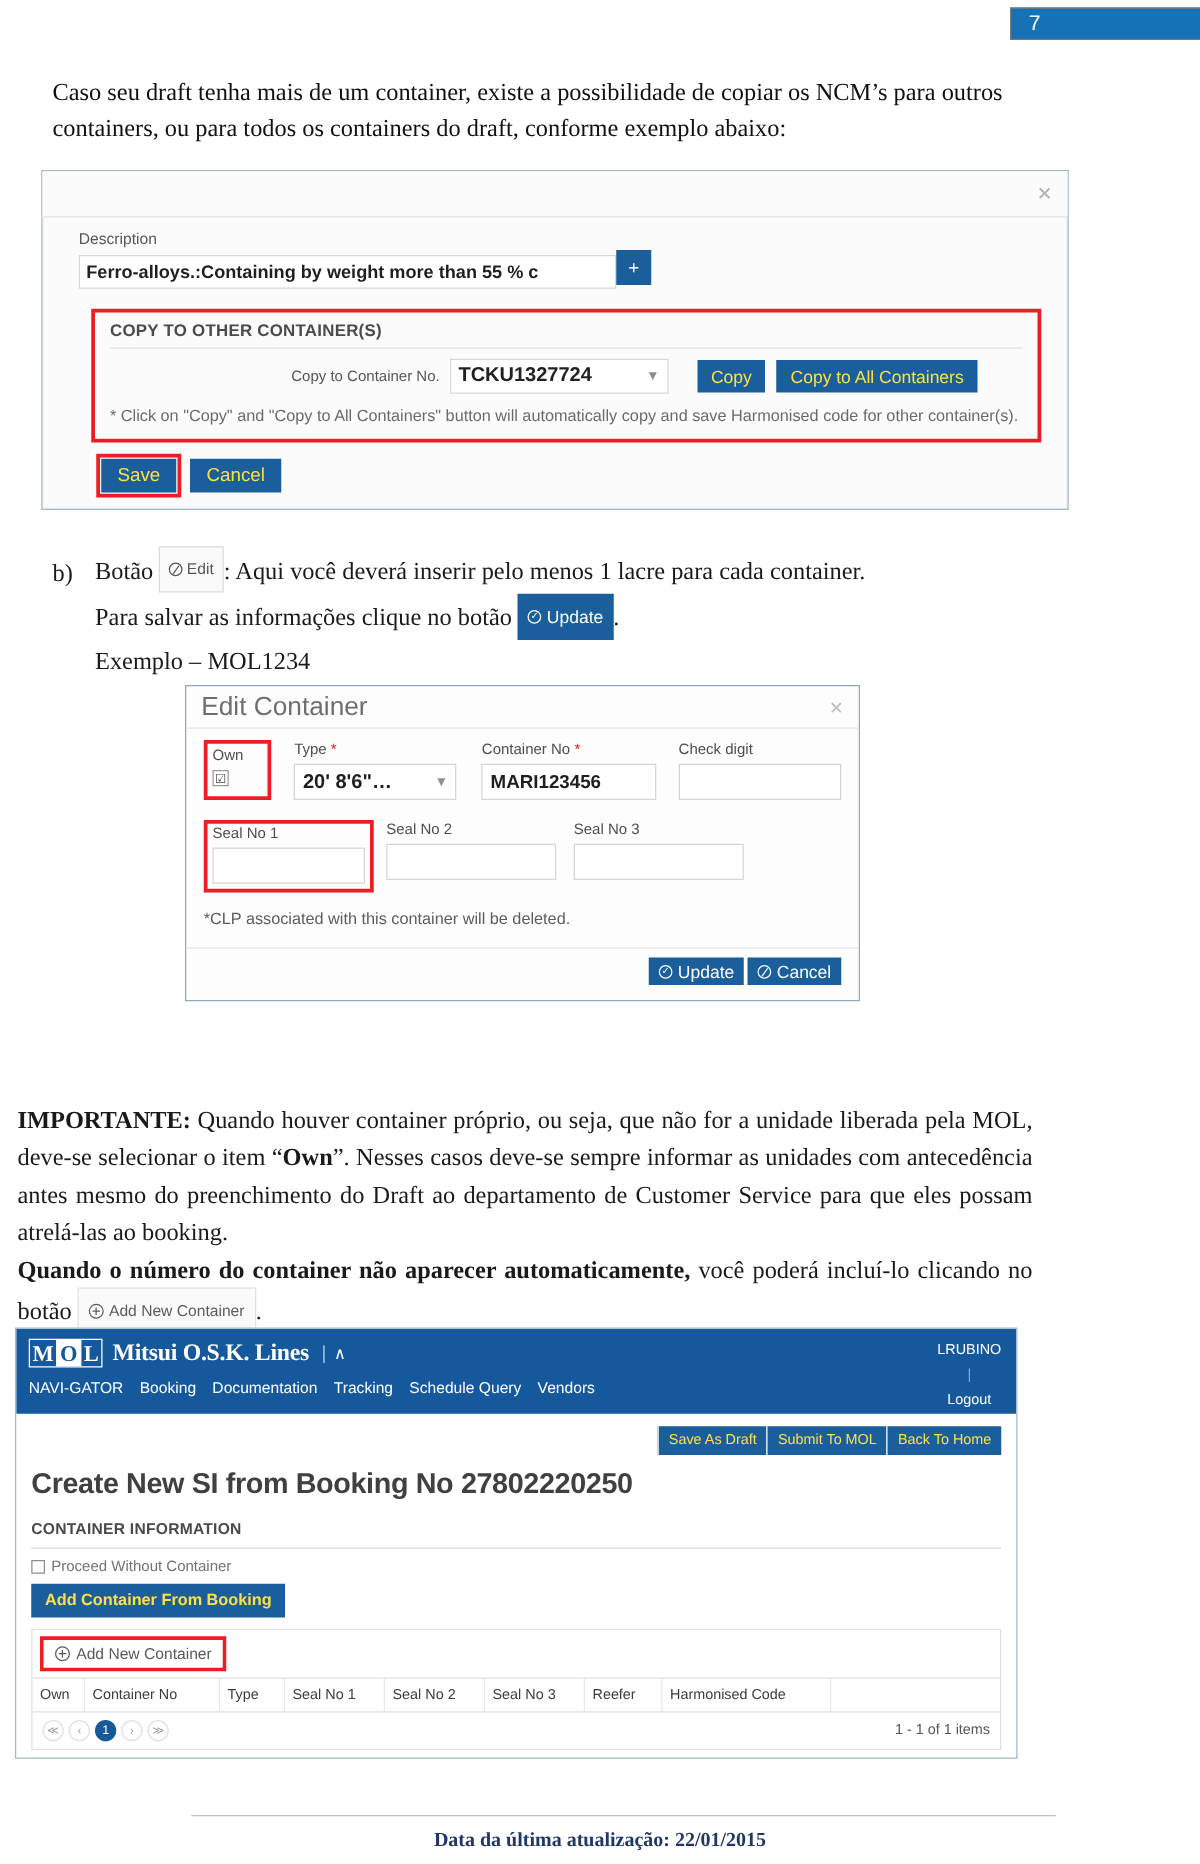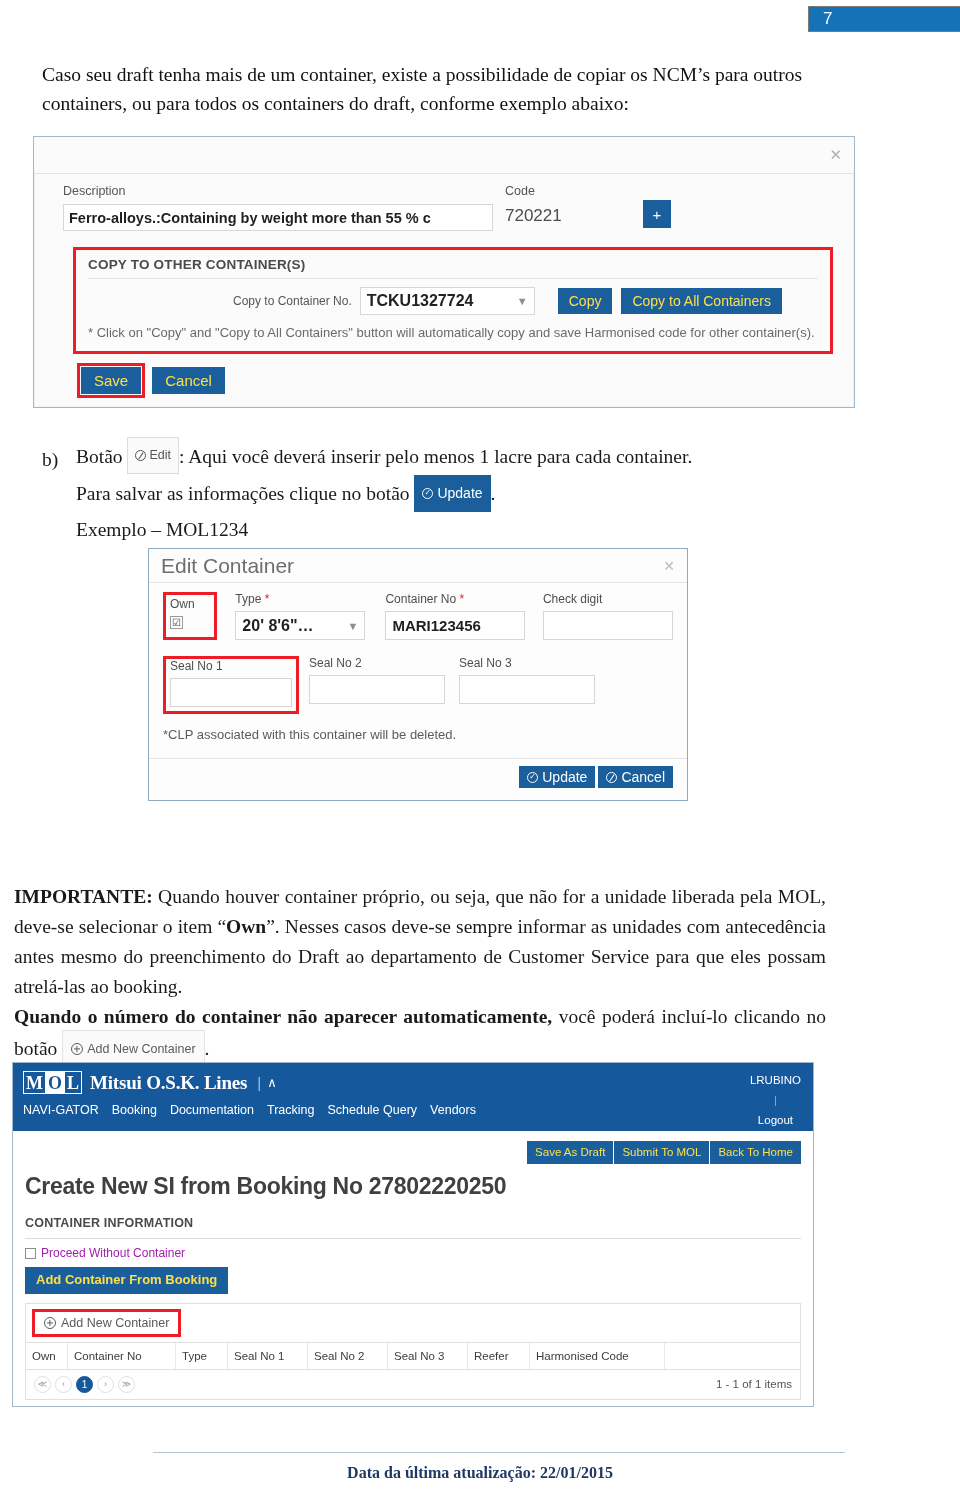--- a/index.html
+++ b/index.html
@@ -251,21 +251,21 @@
   }
   .s3-actions{ margin-left:auto; display:flex; }
   .s3-actions .btn-blue{ font-size:11.5px; padding:5px 8px; border-left:1px solid #fff; }
   .s3-tabs{ display:flex; align-items:baseline; gap:15px; margin-top:6px; }
   .s3-tab{ font-size:14px; color:#6a6a6a; }
   .s3-tab.active{ font-size:18px; font-weight:bold; color:#15599c; }
   .s3-sect{ font-size:12.5px; font-weight:bold; color:#4a4a4a; margin-top:16px; letter-spacing:.2px;}
   .s3-divider{ border-top:1px solid #dcdcdc; margin-top:8px; }
   .s3-cbrow{ display:flex; align-items:center; gap:5px; margin-top:7px; }
   .s3-cb{ width:11px; height:11px; border:1px solid #8d8d8d; background:#fff; }
-  .s3-cblbl{ font-size:12px; color:#a21caf; }
+  .s3-cblbl{ font-size:12px; color:#737373; }
   .s3-addfrom{ margin-top:7px; }
   .s3-addfrom .btn-blue{ font-size:13px; padding:6px 11px; font-weight:bold; }
 
   .s3-grid{ border:1px solid #e0e0e0; margin-top:9px; }
   .s3-gridtop{ padding:5px 6px; display:flex; }
   .s3-addnew-red{ border:3px solid #ee1c25; display:inline-block; }
   .s3-addnew{
     display:inline-flex; align-items:center; gap:5px;
     font-size:12.5px; color:#5a5a5a; padding:4px 9px; background:#fff;
   }
@@ -311,24 +311,20 @@
 
   <div class="s1-titlebar">
     <div class="s1-close">✕</div>
   </div>
 
   <div class="s1-body">
     <div class="s1-row1">
       <div class="s1-desc-col">
         <span class="s1-lbl">Description</span>
         <div class="s1-desc-input">Ferro-alloys.:Containing by weight more than 55 % c</div>
-      </div>
-      <div class="s1-code-col">
-        <span class="s1-lbl">Code</span>
-        <div class="s1-code-val">720221</div>
       </div>
       <div class="s1-plus">+</div>
     </div>
 
     <div class="s1-copybox red-outline">
       <div class="s1-copytitle">COPY TO OTHER CONTAINER(S)</div>
       <div class="s1-hr"></div>
       <div class="s1-copyrow">
         <span class="s1-copylbl">Copy to Container No.</span>
         <div class="s1-select">

